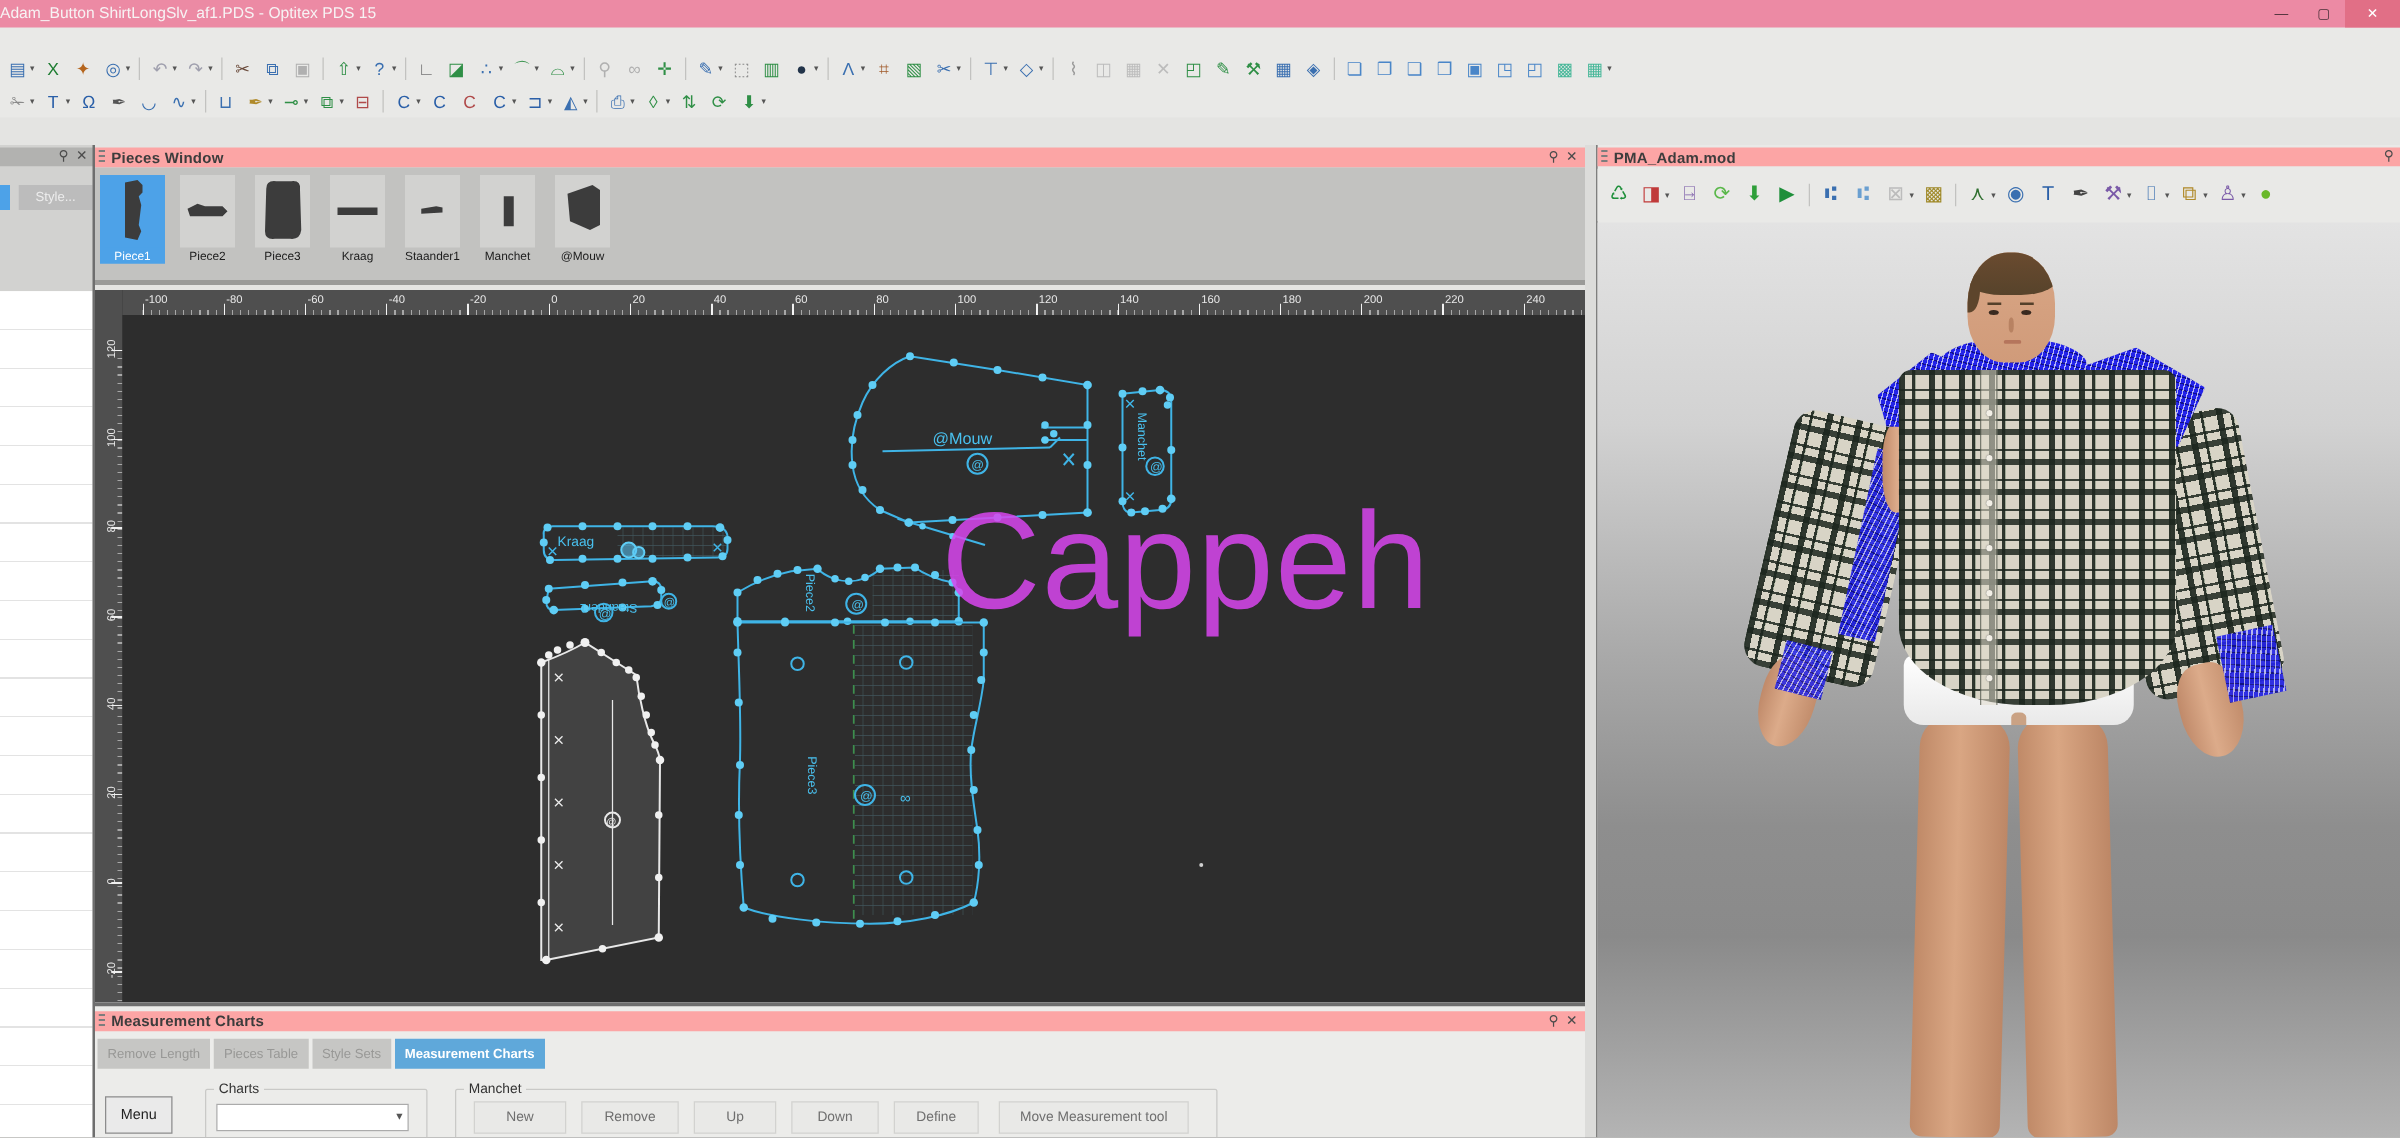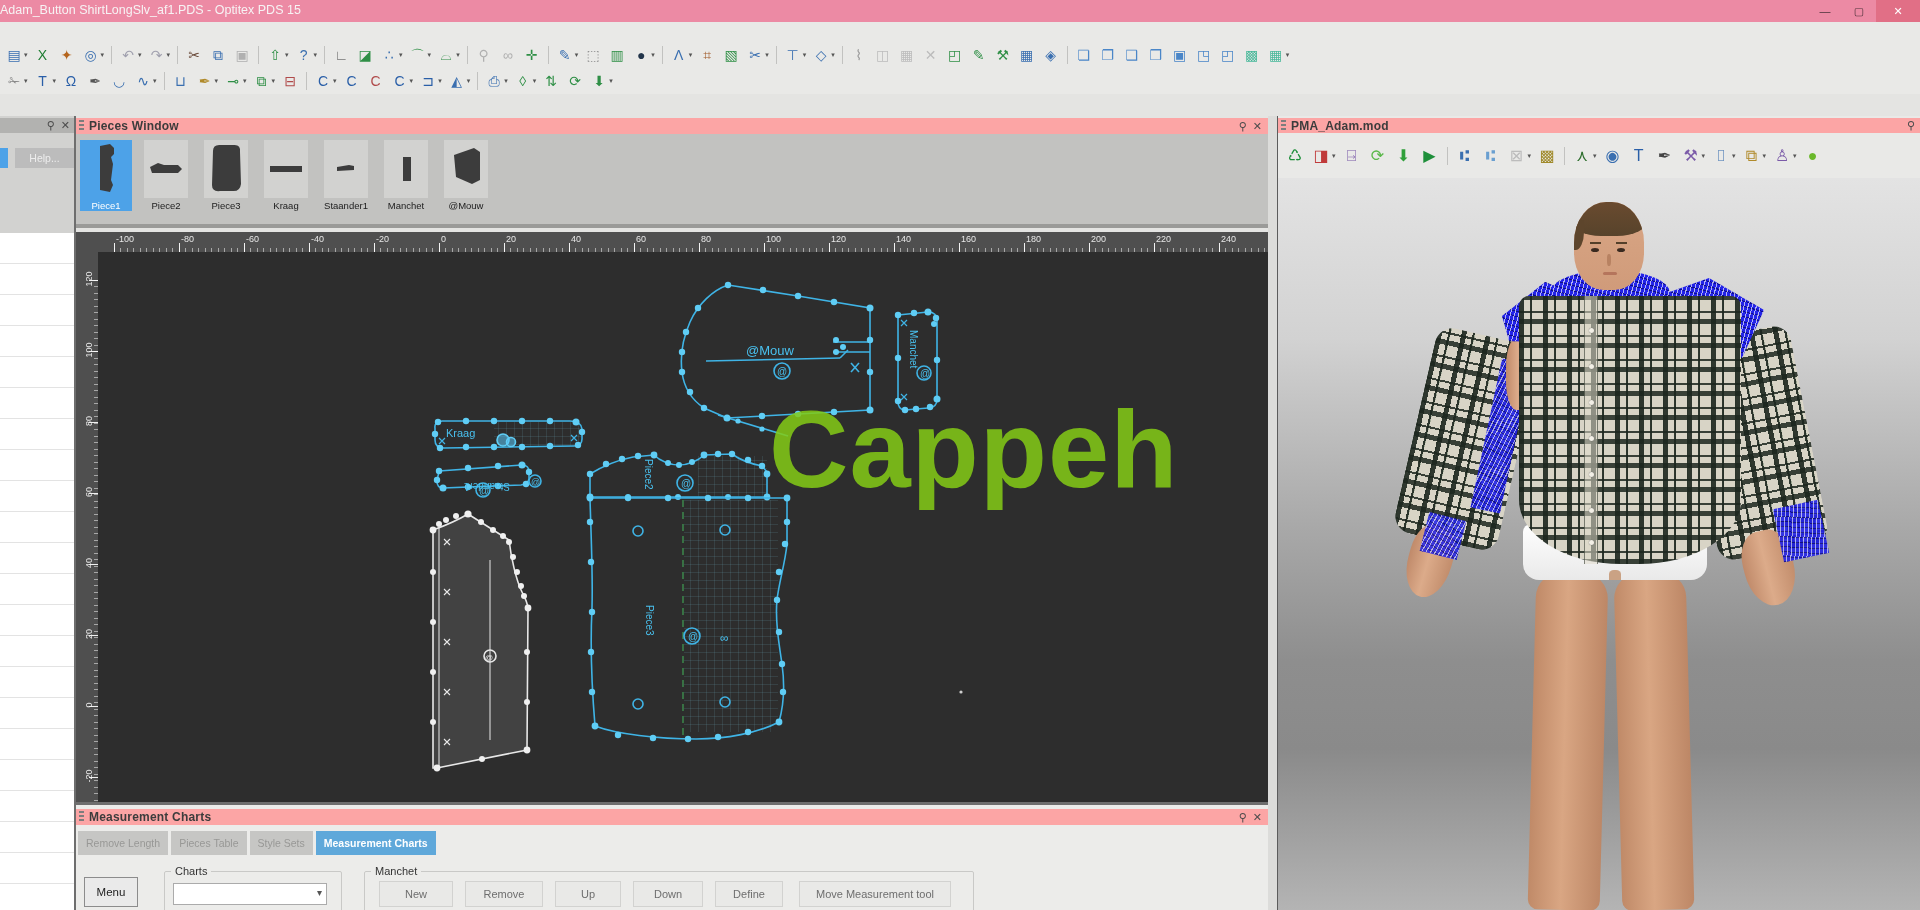--- a/index.html
+++ b/index.html
@@ -61,21 +61,21 @@
                       repeating-linear-gradient(90deg,#f0f0f0 0 1px,transparent 1px 65px);
      background-size:100% 4px,100% 9px;background-position:left bottom,left bottom;background-repeat:no-repeat;}
   #hruler span{position:absolute;top:2px;font-size:9px;color:#e8e8e8;}
   #vruler{position:absolute;left:0;top:20px;width:22px;height:550px;background:#4f4f4f;overflow:hidden;}
   #vruler::after{content:"";position:absolute;top:28px;bottom:0;right:0;left:0;
      background-image:repeating-linear-gradient(rgba(255,255,255,.5) 0 1px,transparent 1px 6.5px),
                       repeating-linear-gradient(#f0f0f0 0 1px,transparent 1px 71px);
      background-size:4px 100%,9px 100%;background-position:right top,right top;background-repeat:no-repeat;}
   #vruler span{position:absolute;left:2px;font-size:9px;color:#e8e8e8;transform:rotate(-90deg);transform-origin:center;width:22px;text-align:center;}
   #canvas-inner{position:absolute;left:22px;top:20px;width:1170px;height:550px;background:#2d2d2d;overflow:hidden;}
-  #watermark{position:absolute;left:671px;top:142px;font-size:110px;font-weight:bold;color:#84cc16;opacity:.85;letter-spacing:1px;line-height:1;}
+  #watermark{position:absolute;left:655px;top:142px;font-size:110px;font-weight:normal;color:#d946ef;opacity:.85;letter-spacing:1px;line-height:1;}
   
   #bottom-panel{position:absolute;left:0;top:686px;width:1192px;height:108px;background:#ececea;border-top:3px solid #6e6e6e;}
   #bottom-panel .phead{left:0;top:4px;width:1192px;height:16px;}
   #bp-tabs{position:absolute;left:2px;top:26px;height:26px;display:flex;gap:3px;}
   .bp-tab{padding:0 8px;height:24px;line-height:24px;font-size:10.5px;background:#c6c6c4;color:#989896;}
   .bp-tab.active{background:#5fa8da;color:#fff;font-weight:bold;}
   #bp-content{position:absolute;left:0;top:52px;width:1192px;height:56px;}
   #menu-btn{position:absolute;left:8px;top:20px;width:52px;height:28px;background:#eaeaea;border:1px solid #8c8c8c;
             font-size:11.5px;color:#222;text-align:center;line-height:28px;}
   fieldset{position:absolute;border:1px solid #c9c9c7;border-radius:2px;margin:0;padding:0;}
@@ -409,21 +409,21 @@
 
   <div id="sidebar">
     <div class="phead">
       <div class="pctl">
         <span>⚲</span>
         <span>✕</span>
       </div>
     </div>
     <div id="sb-tabrow">
       <div id="sb-tab-sliver"></div>
-      <div id="sb-tab">Help...</div>
+      <div id="sb-tab">Style...</div>
     </div>
     <div id="sb-list"></div>
   </div>
   <div id="sb-divider"></div>
 
   <div id="center">
 
     <div id="pieces-panel">
       <div class="phead">
         <div class="grip"></div>

